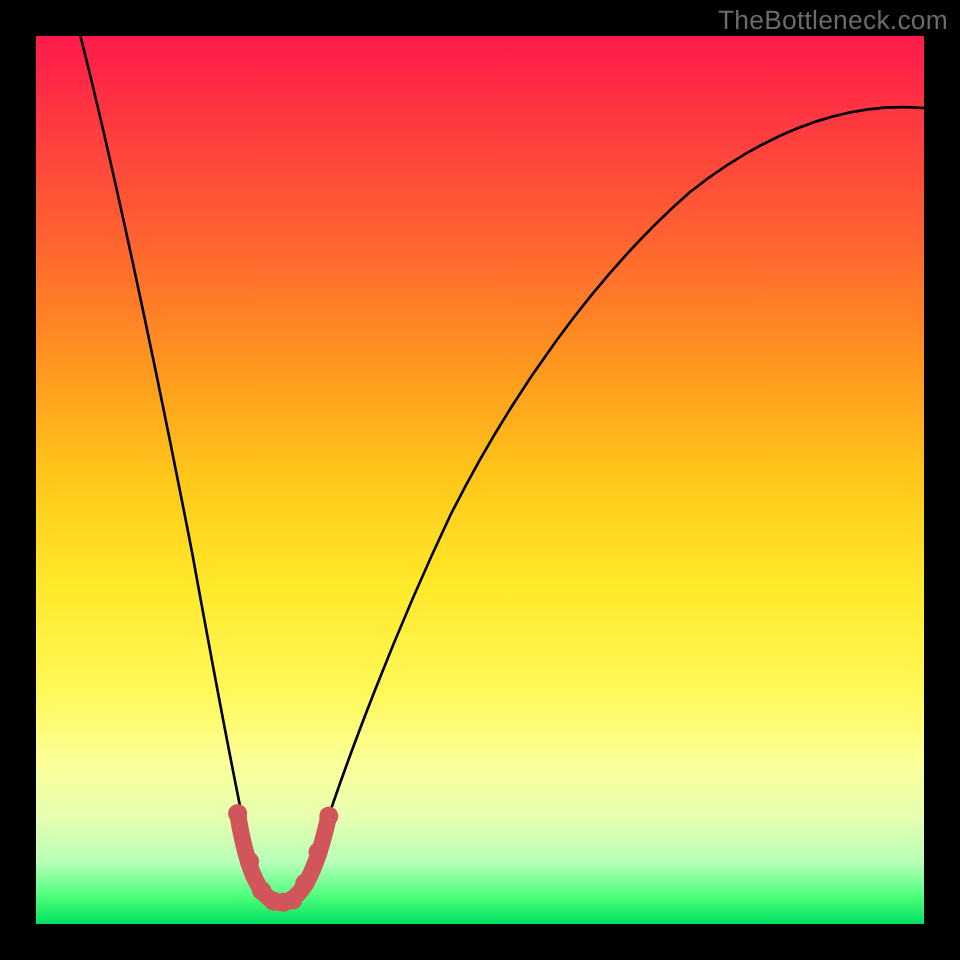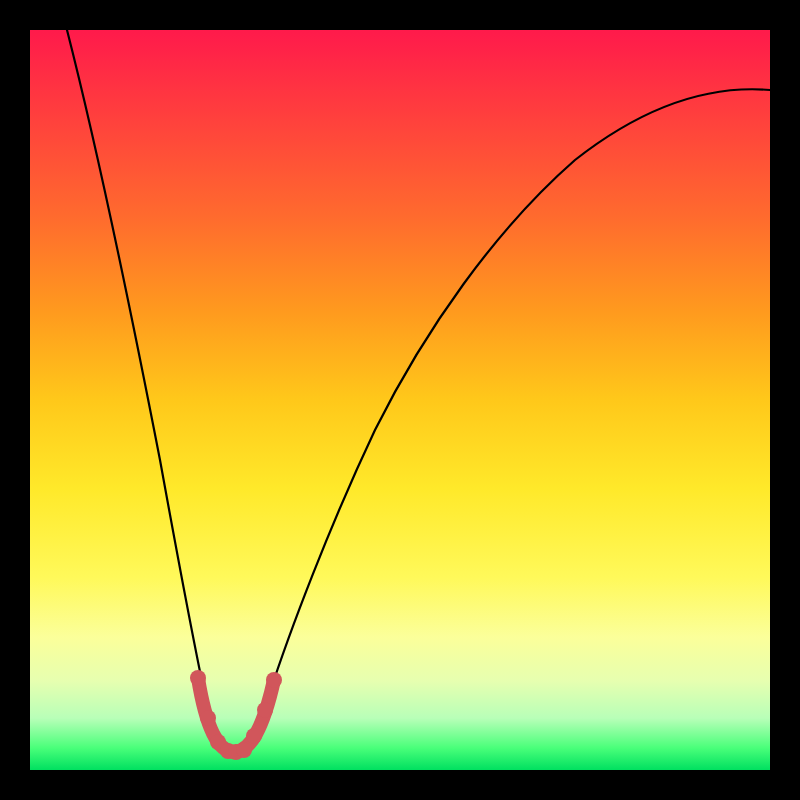--- a/index.html
+++ b/index.html
@@ -69,20 +69,21 @@
     stroke-linejoin: round;
   }
   .dot {
     fill: #d1565b;
   }
 </style>
 </head>
 <body>
 
 <div class="frame">
+  <div class="watermark">TheBottleneck.com</div>
 
   <div class="plot-area">
     <svg class="curve" viewBox="0 0 740 740">
       <path class="main-curve" d="M 37 0
                C 60 90, 95 250, 130 430
                C 150 540, 165 620, 178 680
                C 186 710, 195 722, 204 722
                C 214 722, 224 708, 238 668
                C 260 600, 300 495, 345 400
                C 395 300, 465 200, 545 130

